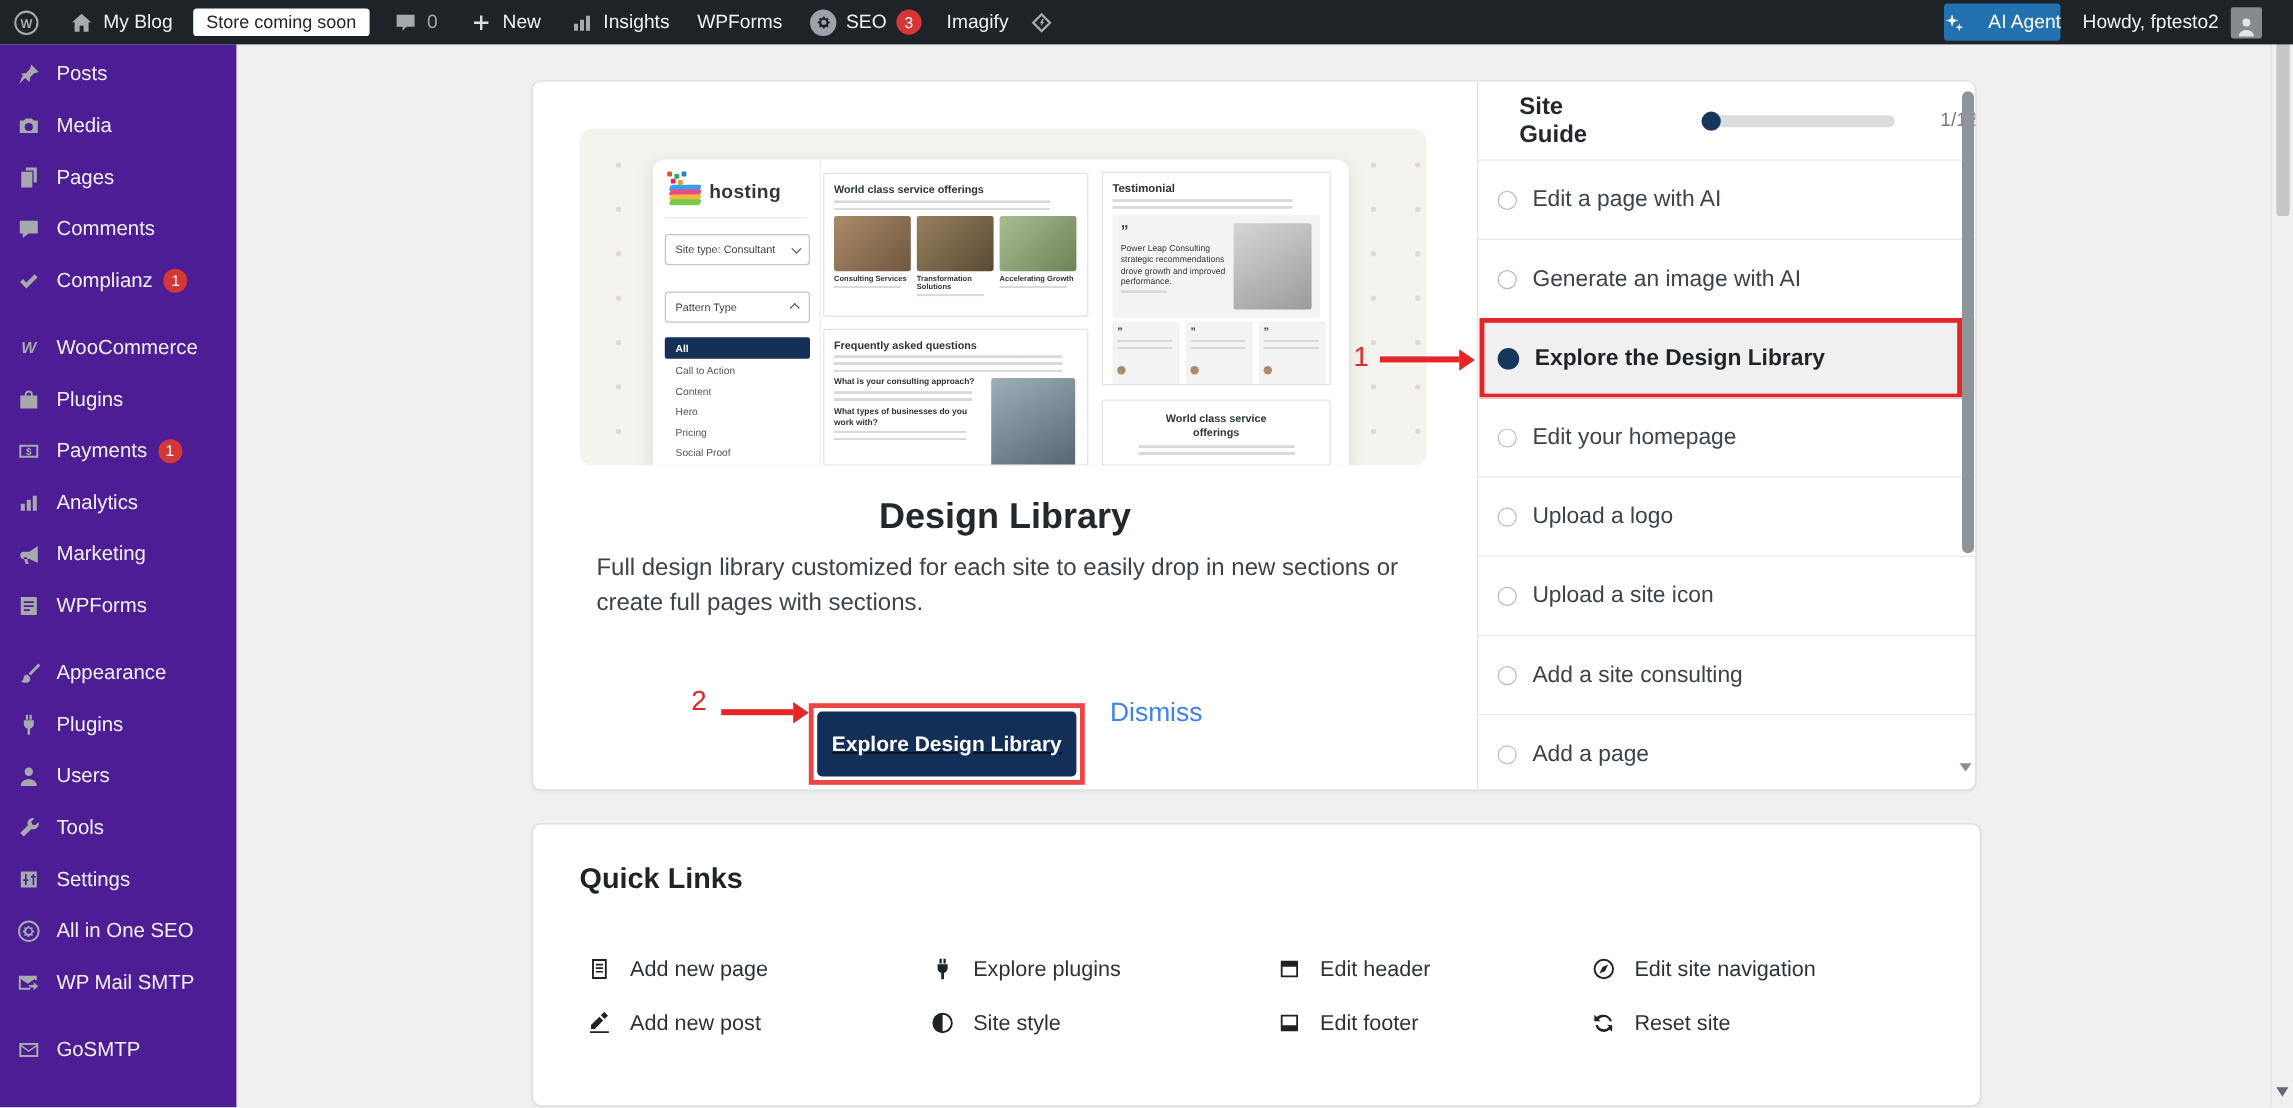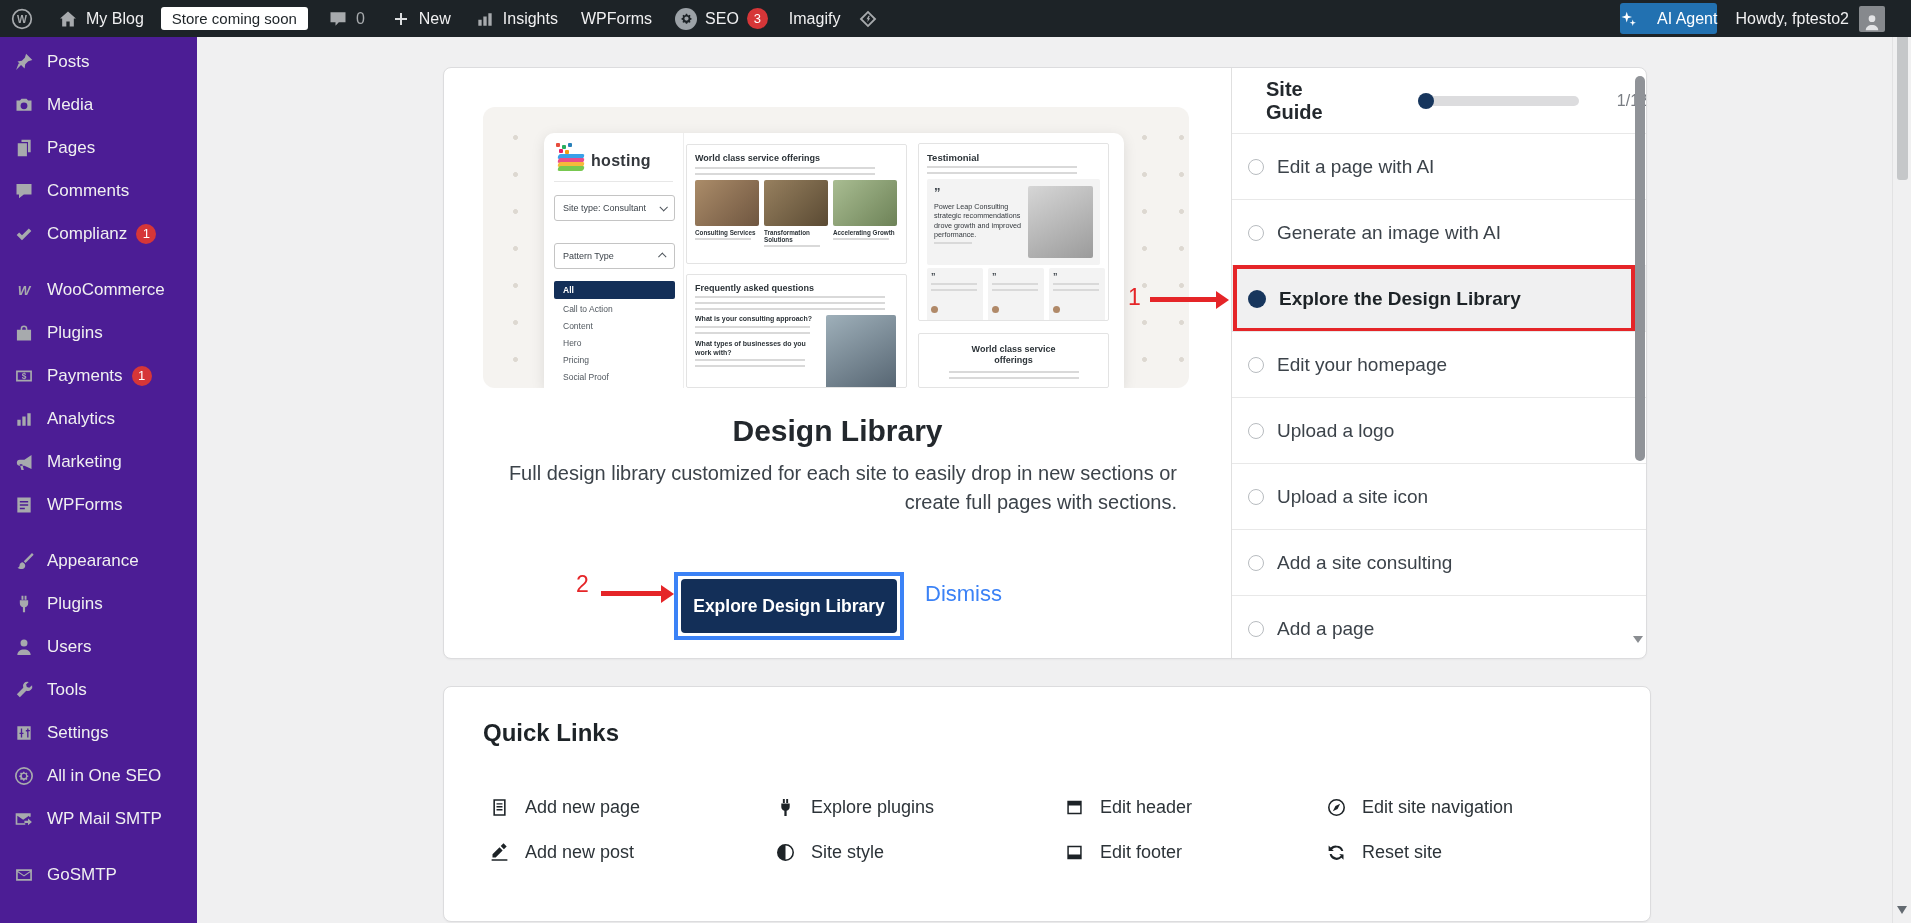--- a/index.html
+++ b/index.html
@@ -64,22 +64,22 @@
   .pv-thumb { border-radius:2px; }
   .pv-lab { font-size:6.3px; font-weight:bold; color:#2c3338; margin-top:3px; }
   .pv-q { font-size:7px; font-weight:bold; color:#2c3338; line-height:1.25; }
   .quote-mark { font-size:13px; font-weight:bold; color:#3c434a; line-height:1; }
   .pv-quote { font-size:7.2px; color:#33383d; line-height:1.3; margin-top:3px; }
   .mini-card { position:absolute; width:56px; height:56px; background:#f3f3f3; border-radius:2px; padding:4px; }
   .mini-ava { width:7px; height:7px; border-radius:50%; background:#b08968; display:inline-block; }
 
   
   #dl-title { position:absolute; left:0; top:346px; width:787px; text-align:center; font-size:30px; font-weight:bold; color:#23282d; }
-  #dl-desc { position:absolute; left:53px; top:391px; width:680px; text-align:right; font-size:20px; line-height:29px; color:#3c434a; }
-  #redbox2 { position:absolute; left:230px; top:504px; border:4px solid #3b82f6; padding:3px; }
+  #dl-desc { position:absolute; left:53px; top:391px; width:680px; text-align:left; font-size:20px; line-height:29px; color:#3c434a; }
+  #redbox2 { position:absolute; left:230px; top:518px; border:4px solid #ef4444; padding:3px;text-decoration:underline; }
   #dl-btn { display:block; width:216px; height:54px; background:#132f58; color:#fff; border:none; font-family:inherit; font-size:17.5px; font-weight:bold; border-radius:4px; cursor:pointer; }
   #dl-dismiss { position:absolute; left:481px; top:512px; font-size:22px; color:#3b82f6; text-decoration:none; line-height:28px; cursor:pointer; }
   .ann-num { position:absolute; color:#e52528; font-size:23px; }
   .ann-line { position:absolute; height:5px; background:#e52528; }
   .ann-head { position:absolute; width:0; height:0; border-top:9px solid transparent; border-bottom:9px solid transparent; border-left:13px solid #e52528; }
 
   
   #guide { position:absolute; left:787px; top:0; width:417px; height:592px; border-left:1px solid #e0e0e0; }
   #guide-head { height:65px; display:flex; align-items:center; padding-left:34px;gap:23px; }
   #guide-title { font-size:20px; font-weight:bold; color:#23282d; }

